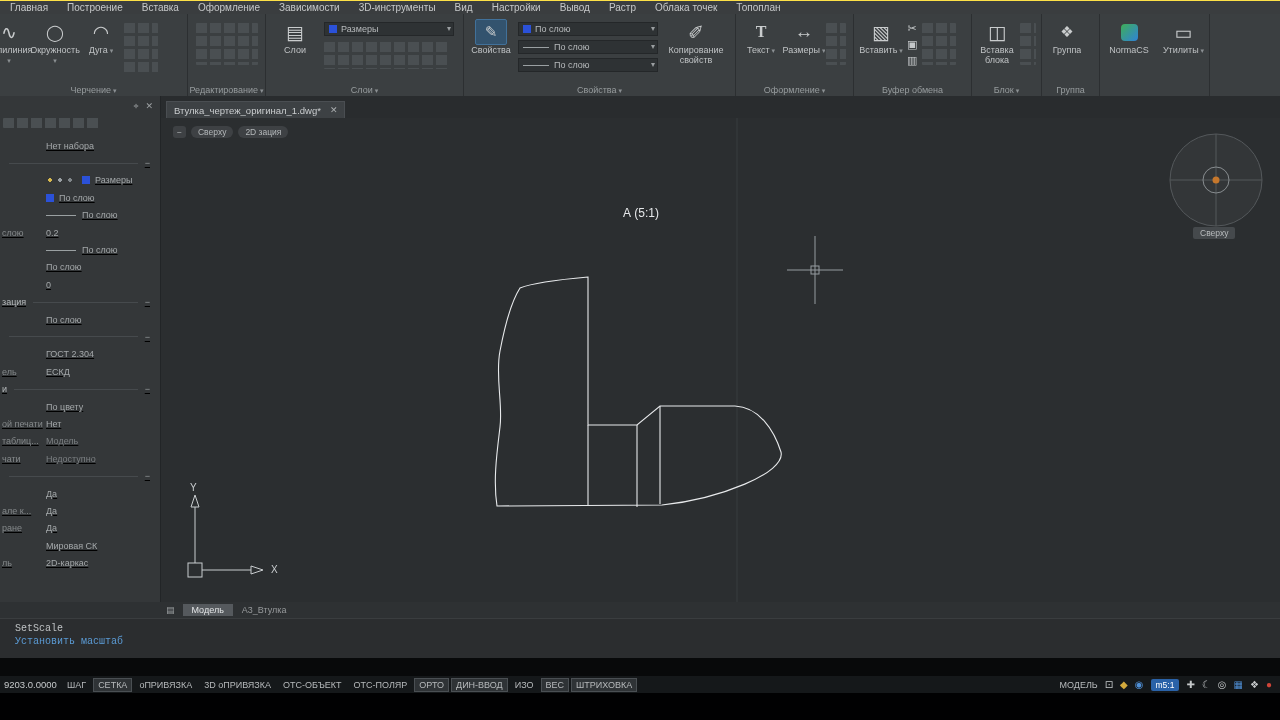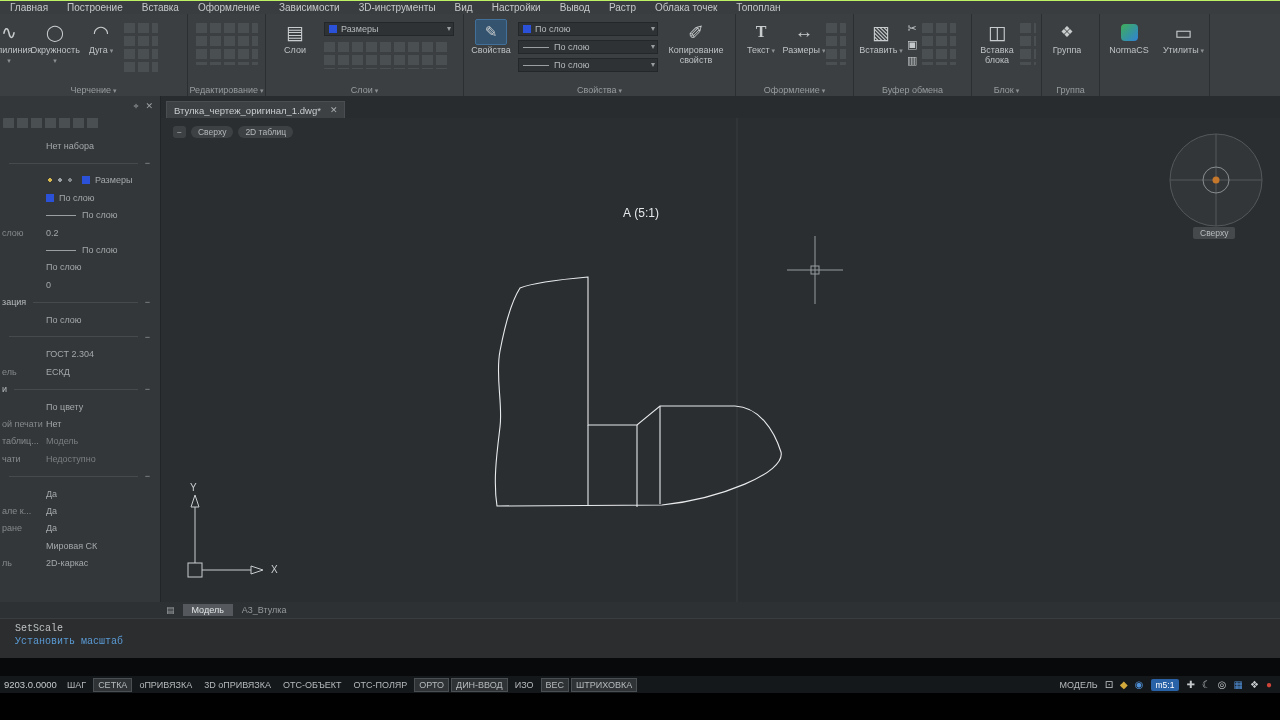--- a/index.html
+++ b/index.html
@@ -1,17 +1,17 @@
 <!DOCTYPE html>
 <html><head>
 <meta charset="utf-8">
 <style>
   html,body{margin:0;padding:0;background:#000;width:1280px;height:720px;overflow:hidden;
     font-family:"Liberation Sans","DejaVu Sans",sans-serif;-webkit-font-smoothing:antialiased;}
-  .app{position:absolute;inset:0;width:1280px;height:720px;background:#bef264;}
+  .app{position:absolute;inset:0;width:1280px;height:720px;background:#fde047;}
 
   
   .menubar{position:absolute;left:0;top:1px;width:100%;height:13px;background:#3a3d3f;
     display:flex;align-items:center;gap:19px;padding-left:34px;box-sizing:border-box;
     font-size:10px;color:#c6c8c9;white-space:nowrap;}
   .menubar .mitem{cursor:default;}
   .menubar .mitem.cut{margin-left:-24px;}
 
   
   .ribbon{position:absolute;left:0;top:14px;width:100%;height:82px;background:#3b3f41;display:flex;}
@@ -49,21 +49,21 @@
 
   
   .main{position:absolute;left:0;top:96px;width:100%;height:506px;}
   .panel{position:absolute;left:0;top:0;width:161px;height:100%;background:#343739;
     border-right:1px solid #222527;box-sizing:border-box;}
   .panel-head{height:20px;display:flex;align-items:center;justify-content:flex-end;gap:7px;
     padding-right:7px;color:#9da1a3;font-size:9px;}
   .panel-tools{height:14px;display:flex;align-items:center;padding-left:3px;}
   .panel-tools .iconfield{margin-top:0;}
   .prows{margin-top:7px;}
-  .prow{height:17.4px;display:flex;align-items:center;font-size:9px;padding-left:2px;}
+  .prow{height:17.4px;display:flex;align-items:center;font-size:9px;padding-left:2px;text-decoration:underline;}
   .plabel{width:44px;flex:none;color:#85898b;overflow:hidden;white-space:nowrap;}
   .pvalue{color:#a4a8aa;white-space:nowrap;}
   .sw{display:none;}
   .r-blue .sw.a{display:block;width:8px;height:8px;background:#2b51d8;margin-right:5px;}
   .r-line .sw.a{display:block;width:30px;height:1px;background:#9aa0a2;margin-right:6px;}
   .r-icons .sw.a{display:block;width:32px;height:8px;margin-right:2px;background:
       radial-gradient(circle 3px at 4px 4px,#d6b84e 62%,transparent 63%),
       radial-gradient(circle 3px at 14px 4px,#9aa0a4 62%,transparent 63%),
       radial-gradient(circle 3px at 24px 4px,#80868a 62%,transparent 63%);}
   .r-icons .sw.b{display:block;width:8px;height:8px;background:#2b51d8;margin:0 5px 0 2px;}
@@ -514,21 +514,21 @@
             <line x1="34" y1="389" x2="34" y2="445"></line>
             <polygon points="34,377 30,389 38,389"></polygon>
             <line x1="41" y1="452" x2="90" y2="452"></line>
             <polygon points="102,452 90,448 90,456"></polygon>
           </g>
         </svg>
 
         <div class="vpctl">
           <span class="vpill sqr">−</span>
           <span class="vpill">Сверху</span>
-          <span class="vpill">2D таблиц</span>
+          <span class="vpill">2D зация</span>
         </div>
         <div class="draw-label">А (5:1)</div>
         <div class="compass-label">Сверху</div>
         <div class="ucs-x">X</div>
         <div class="ucs-y">Y</div>
       </div>
     </div>
   </div>
 
   <div class="sheetrow">

